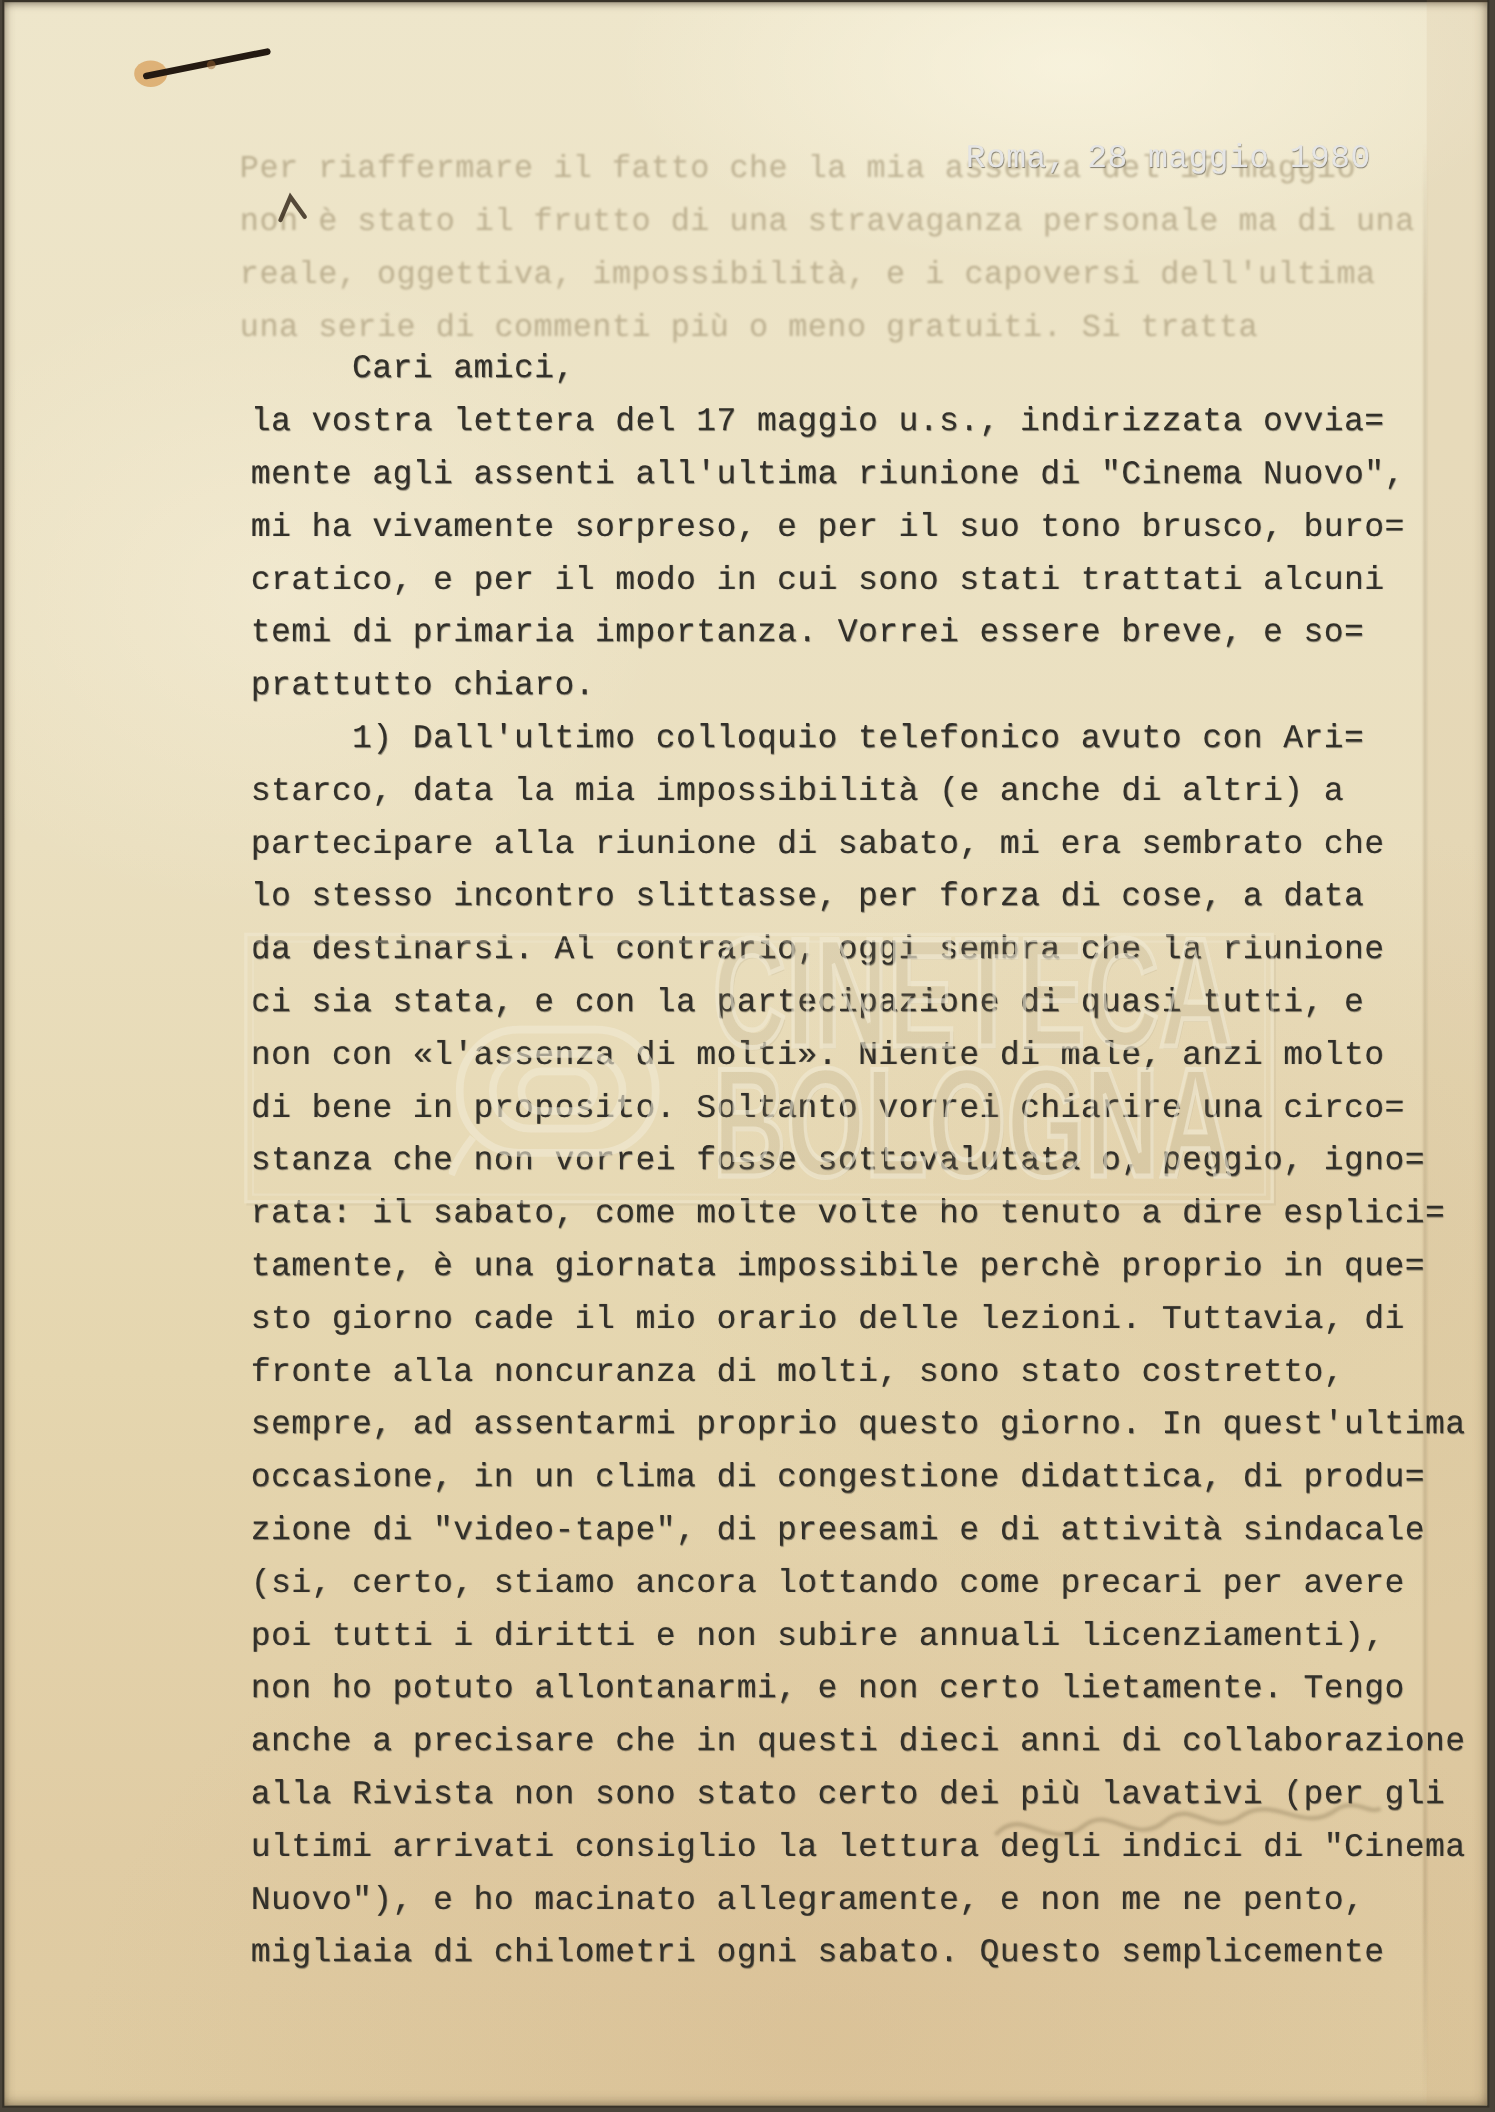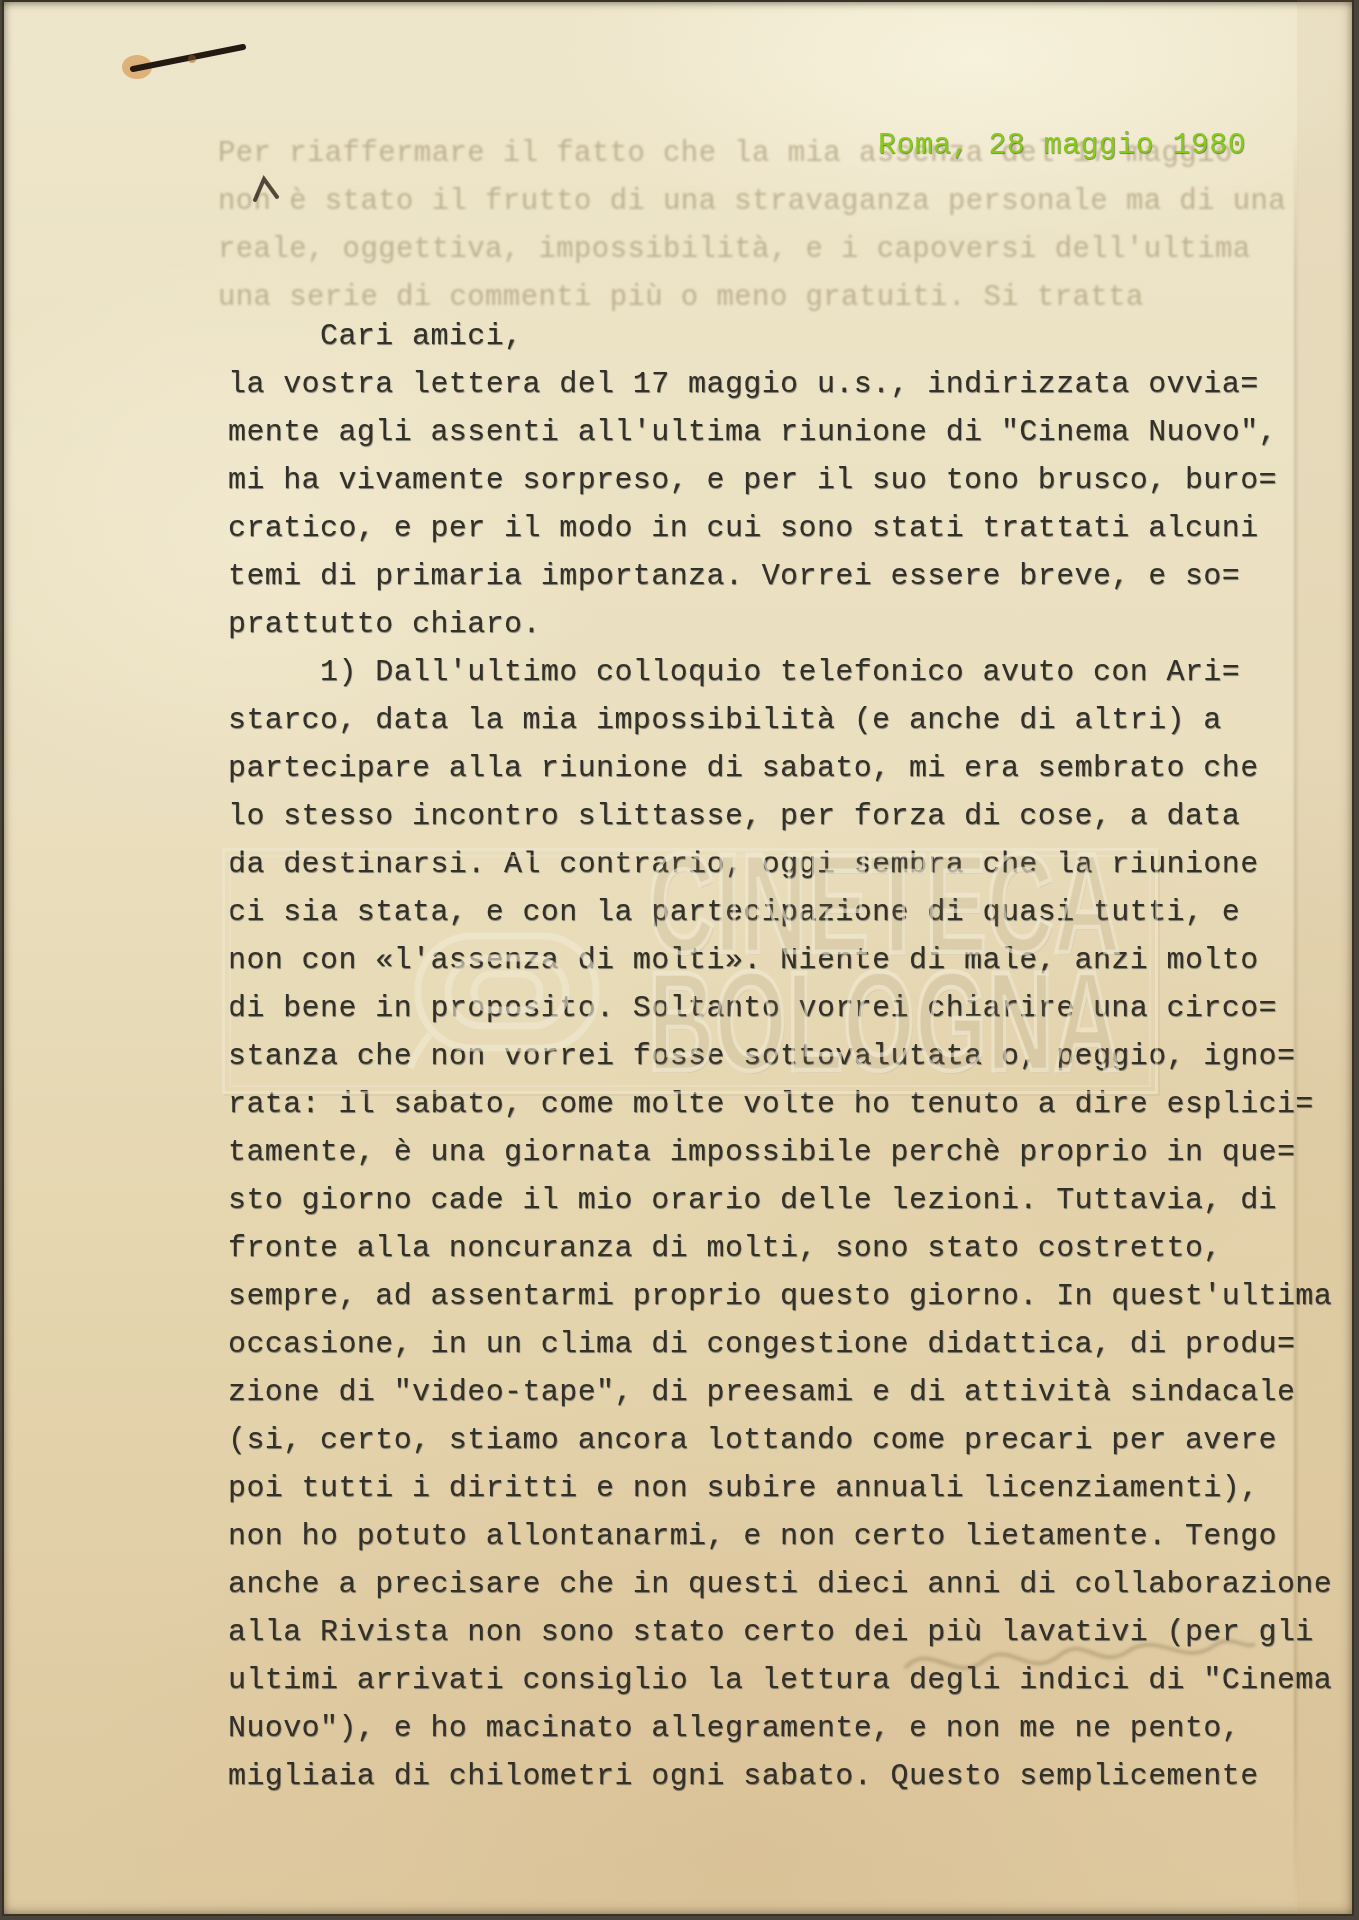--- a/index.html
+++ b/index.html
@@ -20,21 +20,21 @@
   .crease{position:absolute;left:1294px;top:130px;width:3px;height:1782px;
         background:linear-gradient(180deg,transparent,rgba(120,95,60,0.22) 8%,rgba(120,95,60,0.26) 90%,transparent);
         filter:blur(1px);}
   .right-strip{position:absolute;left:1297px;top:0;width:55px;height:1914px;
         background:rgba(185,145,100,0.10);}
   .ghost-block{position:absolute;left:218px;top:126px;width:1060px;
         font-size:29px;line-height:56px;white-space:pre;
         color:rgba(146,130,96,0.52);filter:blur(1.2px);
         letter-spacing:0.4px;}
   .date-line{position:absolute;left:878px;top:128px;font-size:30px;
-        letter-spacing:0.4px;color:#84cc16;white-space:pre;
+        letter-spacing:0.4px;color:#e5e5e5;white-space:pre;
         text-shadow:0.6px 0.6px 0.8px rgba(45,42,35,0.55);}
   .body-block{position:absolute;left:228px;top:268px;width:1080px;
         font-size:30px;line-height:48px;white-space:pre;color:#32302a;
         letter-spacing:0.4px;
         text-shadow:0.6px 0.6px 0.8px rgba(45,42,35,0.55);margin-top:44px;}
   .tline{height:48px;}
   
   .watermark{position:absolute;left:0;top:0;width:1359px;height:1920px;
         pointer-events:none;opacity:0.9;filter:blur(0.5px);padding-left:32px;}
   .wm-rect{position:absolute;left:222px;top:848px;width:930px;height:240px;

